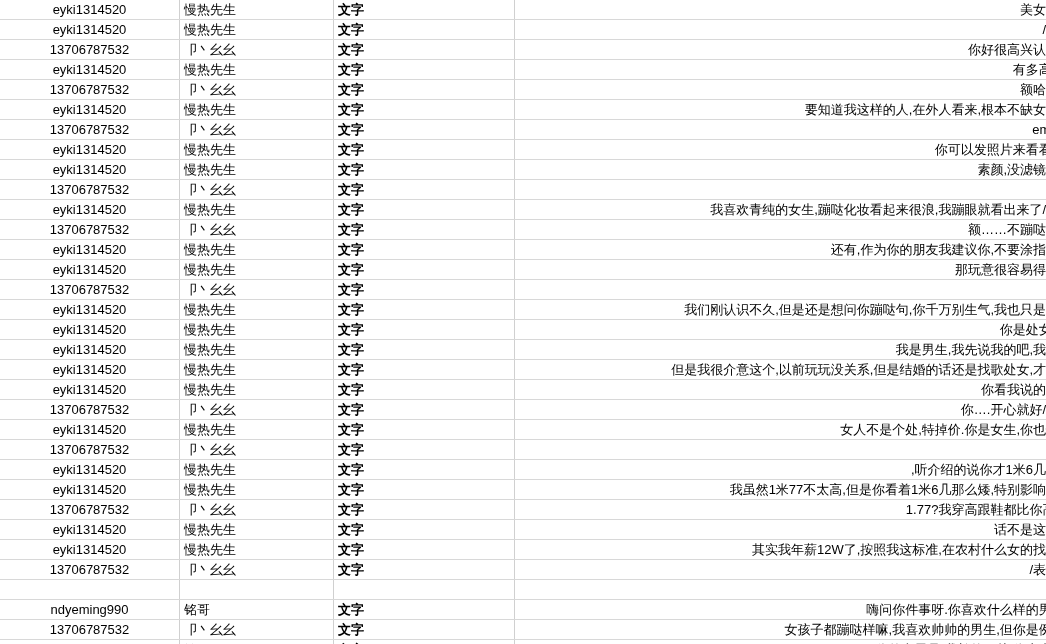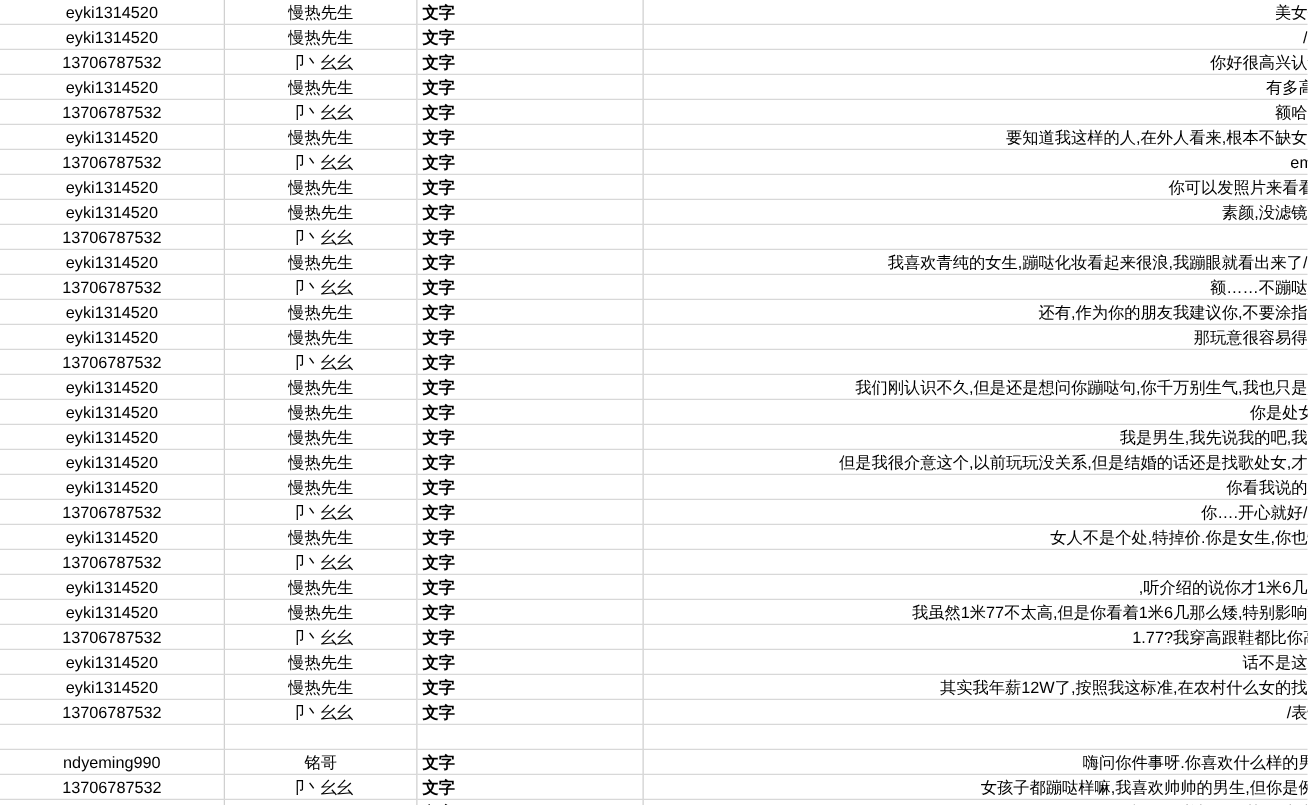--- a/index.html
+++ b/index.html
@@ -24,21 +24,21 @@
     line-height: 19px;
     font-size: 13px;
     padding: 0 4px;
     border-bottom: 1px solid #d8d8d8;
     border-right: 1px solid #d0d0d0;
     white-space: nowrap;
     overflow: hidden;
     vertical-align: middle;
   }
   .col-a { width: 171px; text-align: center; }
-  .col-b { width: 145px; text-align: center; }
+  .col-b { width: 145px; }
   .col-c { width: 172px; text-align: left; padding-left: 7px; font-weight: bold; }
   .col-d { width: 553px; text-align: right; padding-right: 8px; border-right: none; }
   tr.blank td {
     border-bottom: 1px solid #d8d8d8;
   }
   tr.blank td.col-d { }
 </style>
 </head>
 <body>
 

